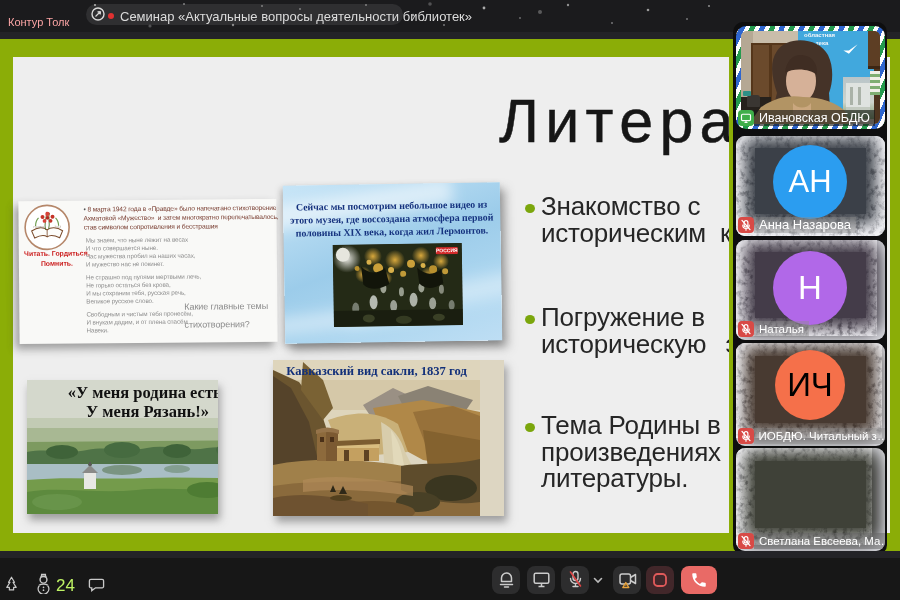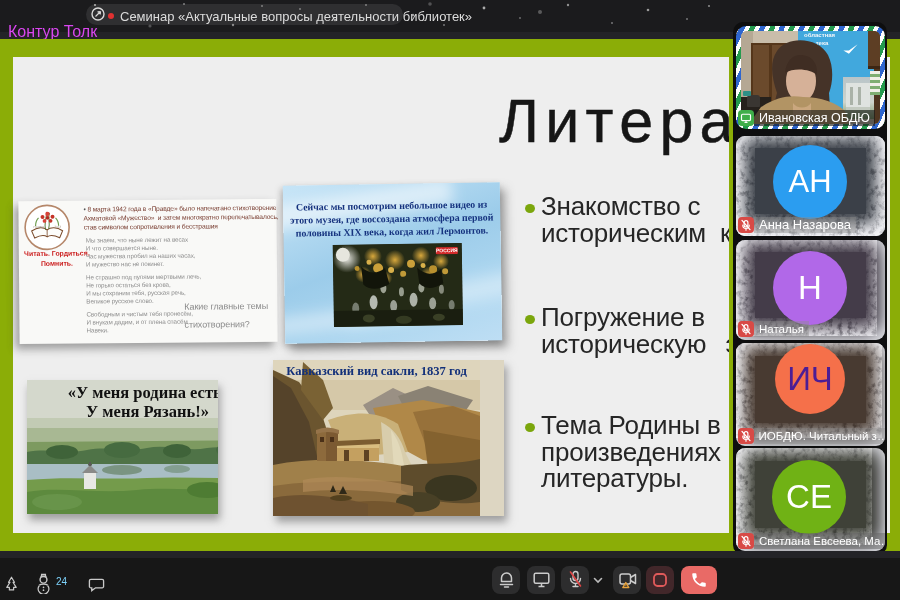--- a/index.html
+++ b/index.html
@@ -4,21 +4,21 @@
 <style>
   html,body{margin:0;padding:0;}
   body{width:900px;height:600px;overflow:hidden;position:relative;
        font-family:"Liberation Sans",sans-serif;background:#232327;-webkit-font-smoothing:antialiased;}
   .abs{position:absolute;}
 </style>
 </head>
 <body>
 
 <div class="abs" id="topbar" style="left:0;top:0;width:900px;height:32px;background:#1b1b1d;"></div>
-<div class="abs" style="left:8px;top:23px;font-size:16px;color:#d946ef;">Контур Толк</div>
+<div class="abs" style="left:8px;top:16px;font-size:11px;color:#fca5a5;">Контур Толк</div>
 <div class="abs" style="left:86px;top:4px;width:317px;height:21px;background:#2f2f31;border-radius:11px;"></div>
 <div class="abs" style="left:120px;top:9px;font-size:13px;color:#dcdcdc;">Семинар «Актуальные вопросы деятельности библиотек»</div>
 <div class="abs" style="left:108px;top:12.5px;width:6px;height:6px;border-radius:50%;background:#e03131;"></div>
 <svg class="abs" style="left:90px;top:6px;" width="16" height="16" viewBox="0 0 16 16">
   <circle cx="8" cy="8" r="6" fill="none" stroke="#d8d8d8" stroke-width="1.4"></circle>
   <path d="M5.5 10.5 L10.5 5.5 M10.5 5.5 l-3 .3 M10.5 5.5 l-.3 3" stroke="#d8d8d8" stroke-width="1.2" fill="none"></path>
 </svg>
 
 
 <div class="abs" style="left:0;top:39px;width:900px;height:512px;background:#8bad07;"></div>
@@ -262,34 +262,33 @@
       <use href="#micoff"></use>
     </svg>
  <div class="abs" style="left:18px;top:81.5px;height:16px;background:rgba(140,140,140,.42);color:#fff;font-size:11.5px;line-height:16px;padding:0 5px;white-space:nowrap;">Наталья</div>
 </div>
 
 <div class="abs" style="left:736px;top:342.5px;width:149px;height:103.5px;border-radius:9px;overflow:hidden;background:#262429;box-shadow:inset 0 0 20px 9px rgba(248,250,255,.9);">
  <svg class="abs" style="left:0;top:0" width="149" height="104">
       <rect width="149" height="104" filter="url(#frost)" transform="translate(-3,-9)"></rect>
     </svg>
  <div class="abs" style="left:19px;right:19px;top:13px;bottom:23px;background:#483a31;box-shadow:0 0 15px 10px #483a31;"></div>
- <div class="abs" style="left:39px;top:1px;width:70px;height:70px;border-radius:50%;background:#f5704a;text-align:center;line-height:70px;color:#4c1d95;font-size:33px;">ИЧ</div>
+ <div class="abs" style="left:39px;top:7px;width:70px;height:70px;border-radius:50%;background:#f5704a;text-align:center;line-height:70px;color:#000000;font-size:33px;">ИЧ</div>
  <div class="abs" style="left:1.5px;top:85px;width:16px;height:16px;border-radius:4px;background:#d84a46;"></div>
  <svg class="abs" style="left:1.5px;top:85px" width="16" height="16" viewBox="0 0 16 16">
       <use href="#micoff"></use>
     </svg>
  <div class="abs" style="left:17.5px;top:85px;height:16px;background:rgba(140,140,140,.42);color:#fff;font-size:11.5px;line-height:16px;padding:0 5px;white-space:nowrap;">ИОБДЮ. Читальный з…</div>
 </div>
 
 <div class="abs" style="left:736px;top:448px;width:149px;height:103px;border-radius:9px;overflow:hidden;background:#28262b;box-shadow:inset 0 0 20px 9px rgba(248,250,255,.9);">
  <svg class="abs" style="left:0;top:0" width="149" height="103">
       <rect width="149" height="103" filter="url(#frost)" transform="translate(-13,-6)"></rect>
     </svg>
  <div class="abs" style="left:19px;right:19px;top:13px;bottom:23px;background:#3f4138;box-shadow:0 0 15px 10px #3f4138;"></div>
- <div class="abs" style="left:36px;top:12px;width:74px;height:74px;border-radius:50%;background:#70b215;text-align:center;line-height:74px;color:#fff;font-size:33px;">СЕ</div>
  <div class="abs" style="left:2px;top:84.5px;width:16px;height:16px;border-radius:4px;background:#d84a46;"></div>
  <svg class="abs" style="left:2px;top:84.5px" width="16" height="16" viewBox="0 0 16 16">
       <use href="#micoff"></use>
     </svg>
  <div class="abs" style="left:18px;top:84.5px;height:16px;background:rgba(100,100,100,.5);color:#fff;font-size:11.5px;line-height:16px;padding:0 5px;white-space:nowrap;">Светлана Евсеева, Ма…</div>
 </div>
 
 
 <div class="abs" style="left:0;top:551px;width:900px;height:7px;background:#232327;"></div>
 <div class="abs" style="left:0;top:558px;width:900px;height:42px;background:#171717;"></div>
@@ -297,21 +296,21 @@
  <path d="M10 2 L13.5 8 H11.8 L15.5 14 H12.5 L12.5 17 H7.5 L7.5 14 H4.5 L8.2 8 H6.5 Z" fill="none" stroke="#c9c9c9" stroke-width="1.4" stroke-linejoin="round"></path>
 </svg>
 <svg class="abs" style="left:34px;top:573px" width="19" height="21" viewBox="0 0 20 22">
  <circle cx="10" cy="7" r="3.6" fill="none" stroke="#c9c9c9" stroke-width="1.5"></circle>
  <path d="M5.6 13.2 a5.6 5.6 0 1 0 8.8 0" fill="none" stroke="#c9c9c9" stroke-width="1.5"></path>
  <path d="M5.5 12.9 C7 11.2 13 11.2 14.5 12.9" fill="none" stroke="#c9c9c9" stroke-width="1.5"></path>
  <path d="M6.8 3.6 h6.4 M8 3.6 V1.4 h4 V3.6" fill="none" stroke="#c9c9c9" stroke-width="1.4"></path>
  <circle cx="10" cy="15" r=".9" fill="#c9c9c9"></circle>
     <circle cx="10" cy="18" r=".9" fill="#c9c9c9"></circle>
 </svg>
-<div class="abs" style="left:56px;top:576px;font-size:10px;color:#7dd3fc;">24</div>
+<div class="abs" style="left:56px;top:576px;font-size:17px;color:#bef264;">24</div>
 <svg class="abs" style="left:88px;top:576px" width="17" height="17" viewBox="0 0 18 18">
  <path d="M3 3.5 h12 a1.5 1.5 0 0 1 1.5 1.5 v6 a1.5 1.5 0 0 1 -1.5 1.5 h-7 l-4 3 v-3 h-1 a1.5 1.5 0 0 1 -1.5 -1.5 v-6 a1.5 1.5 0 0 1 1.5 -1.5z" fill="none" stroke="#c9c9c9" stroke-width="1.4"></path>
 </svg>
 
 <div class="abs" style="left:492px;top:566px;width:28px;height:28px;border-radius:8px;background:#2d2d2e;"></div>
 <svg class="abs" style="left:498px;top:571px" width="17" height="18" viewBox="0 0 17 18">
  <path d="M8.5 2 a5 5 0 0 1 5 5 v3.5 h-10 V7 a5 5 0 0 1 5 -5z" fill="none" stroke="#cccccc" stroke-width="1.5" stroke-linejoin="round"></path>
  <path d="M2.5 13.5 h12" stroke="#cccccc" stroke-width="1.5" stroke-linecap="round"></path>
  <path d="M6.5 16 h4" stroke="#cccccc" stroke-width="1.5" stroke-linecap="round"></path>
 </svg>

